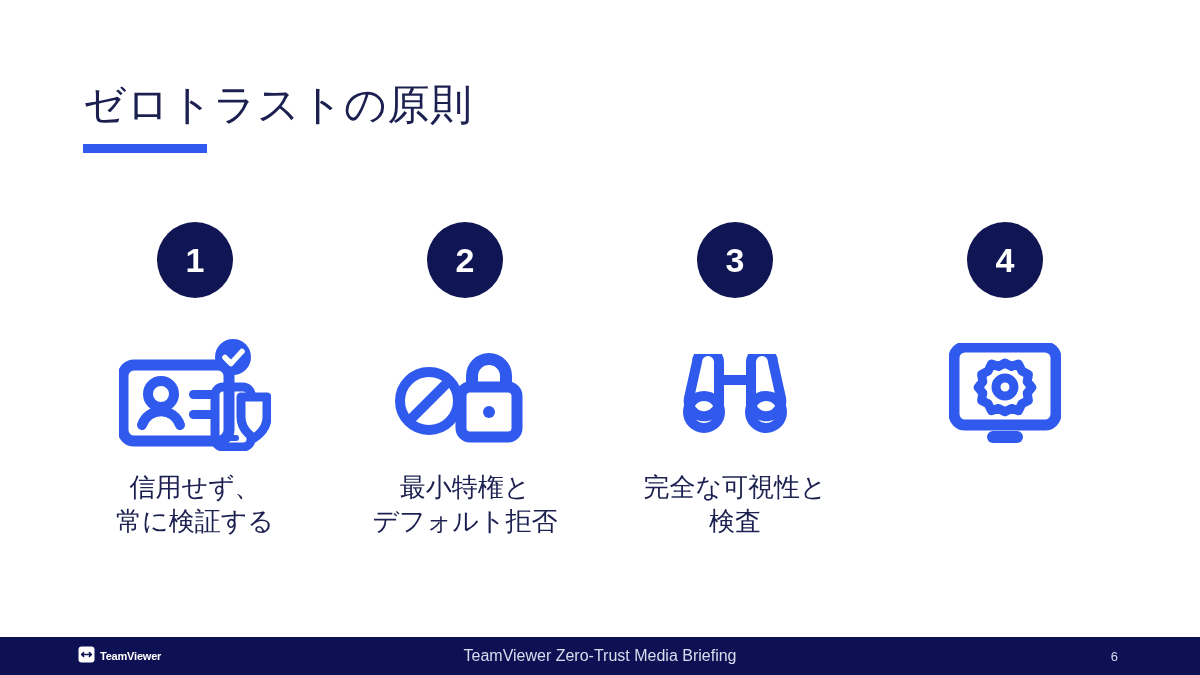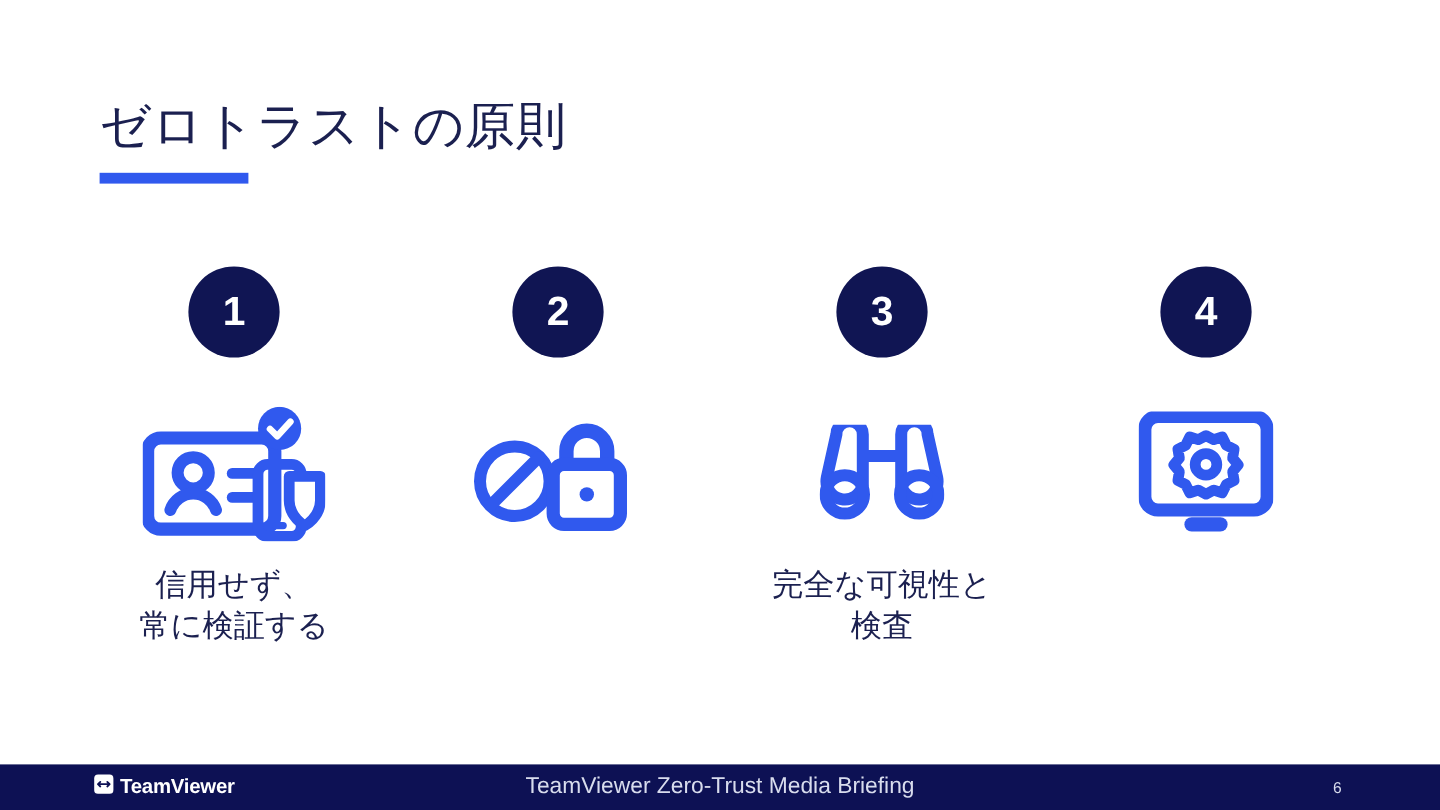--- a/index.html
+++ b/index.html
@@ -102,31 +102,31 @@
   }
   .footer-logo {
     position: absolute;
     left: 78px;
     display: flex;
     align-items: center;
     gap: 5px;
   }
   .footer-logo-text {
     color: #ffffff;
-    font-size: 17px;
+    font-size: 11px;
     font-weight: bold;
     letter-spacing: -0.2px;
   }
   .footer-center {
     position: absolute;
     left: 0;
     right: 0;
     text-align: center;
     color: #d8dced;
-    font-size: 19px;
+    font-size: 16px;
   }
   .footer-page {
     position: absolute;
     right: 82px;
     color: #d8dced;
     font-size: 13px;
   }
 </style>
 </head>
 <body>
@@ -171,20 +171,22 @@
 
           <circle cx="34" cy="58" r="29" fill="none" stroke="#3059ee" stroke-width="10"></circle>
           <line x1="14" y1="78" x2="54" y2="38" stroke="#3059ee" stroke-width="10" stroke-linecap="round"></line>
 
           <path d="M77 46 v-13 a17 17 0 0 1 34 0 v13" fill="none" stroke="#3059ee" stroke-width="12"></path>
 
           <rect x="66" y="44" width="56" height="50" rx="9" ry="9" fill="none" stroke="#3059ee" stroke-width="11"></rect>
           <circle cx="94" cy="69" r="6" fill="#3059ee"></circle>
         </svg>
       </div>
+      <div class="caption">最小特権と
+デフォルト拒否</div>
     </div>
 
     <div class="column">
       <div class="badge">3</div>
       <div class="icon-wrap">
         <svg width="104" height="82" viewBox="0 0 104 82" aria-hidden="true">
 
           <path d="M36 8 a11 11 0 0 0 -22 0 l-8 36 a12 12 0 0 0 30 6 z" fill="none" stroke="#3059ee" stroke-width="10" stroke-linejoin="round"></path>
 
           <path d="M68 8 a11 11 0 0 1 22 0 l8 36 a12 12 0 0 1 -30 6 z" fill="none" stroke="#3059ee" stroke-width="10" stroke-linejoin="round"></path>

